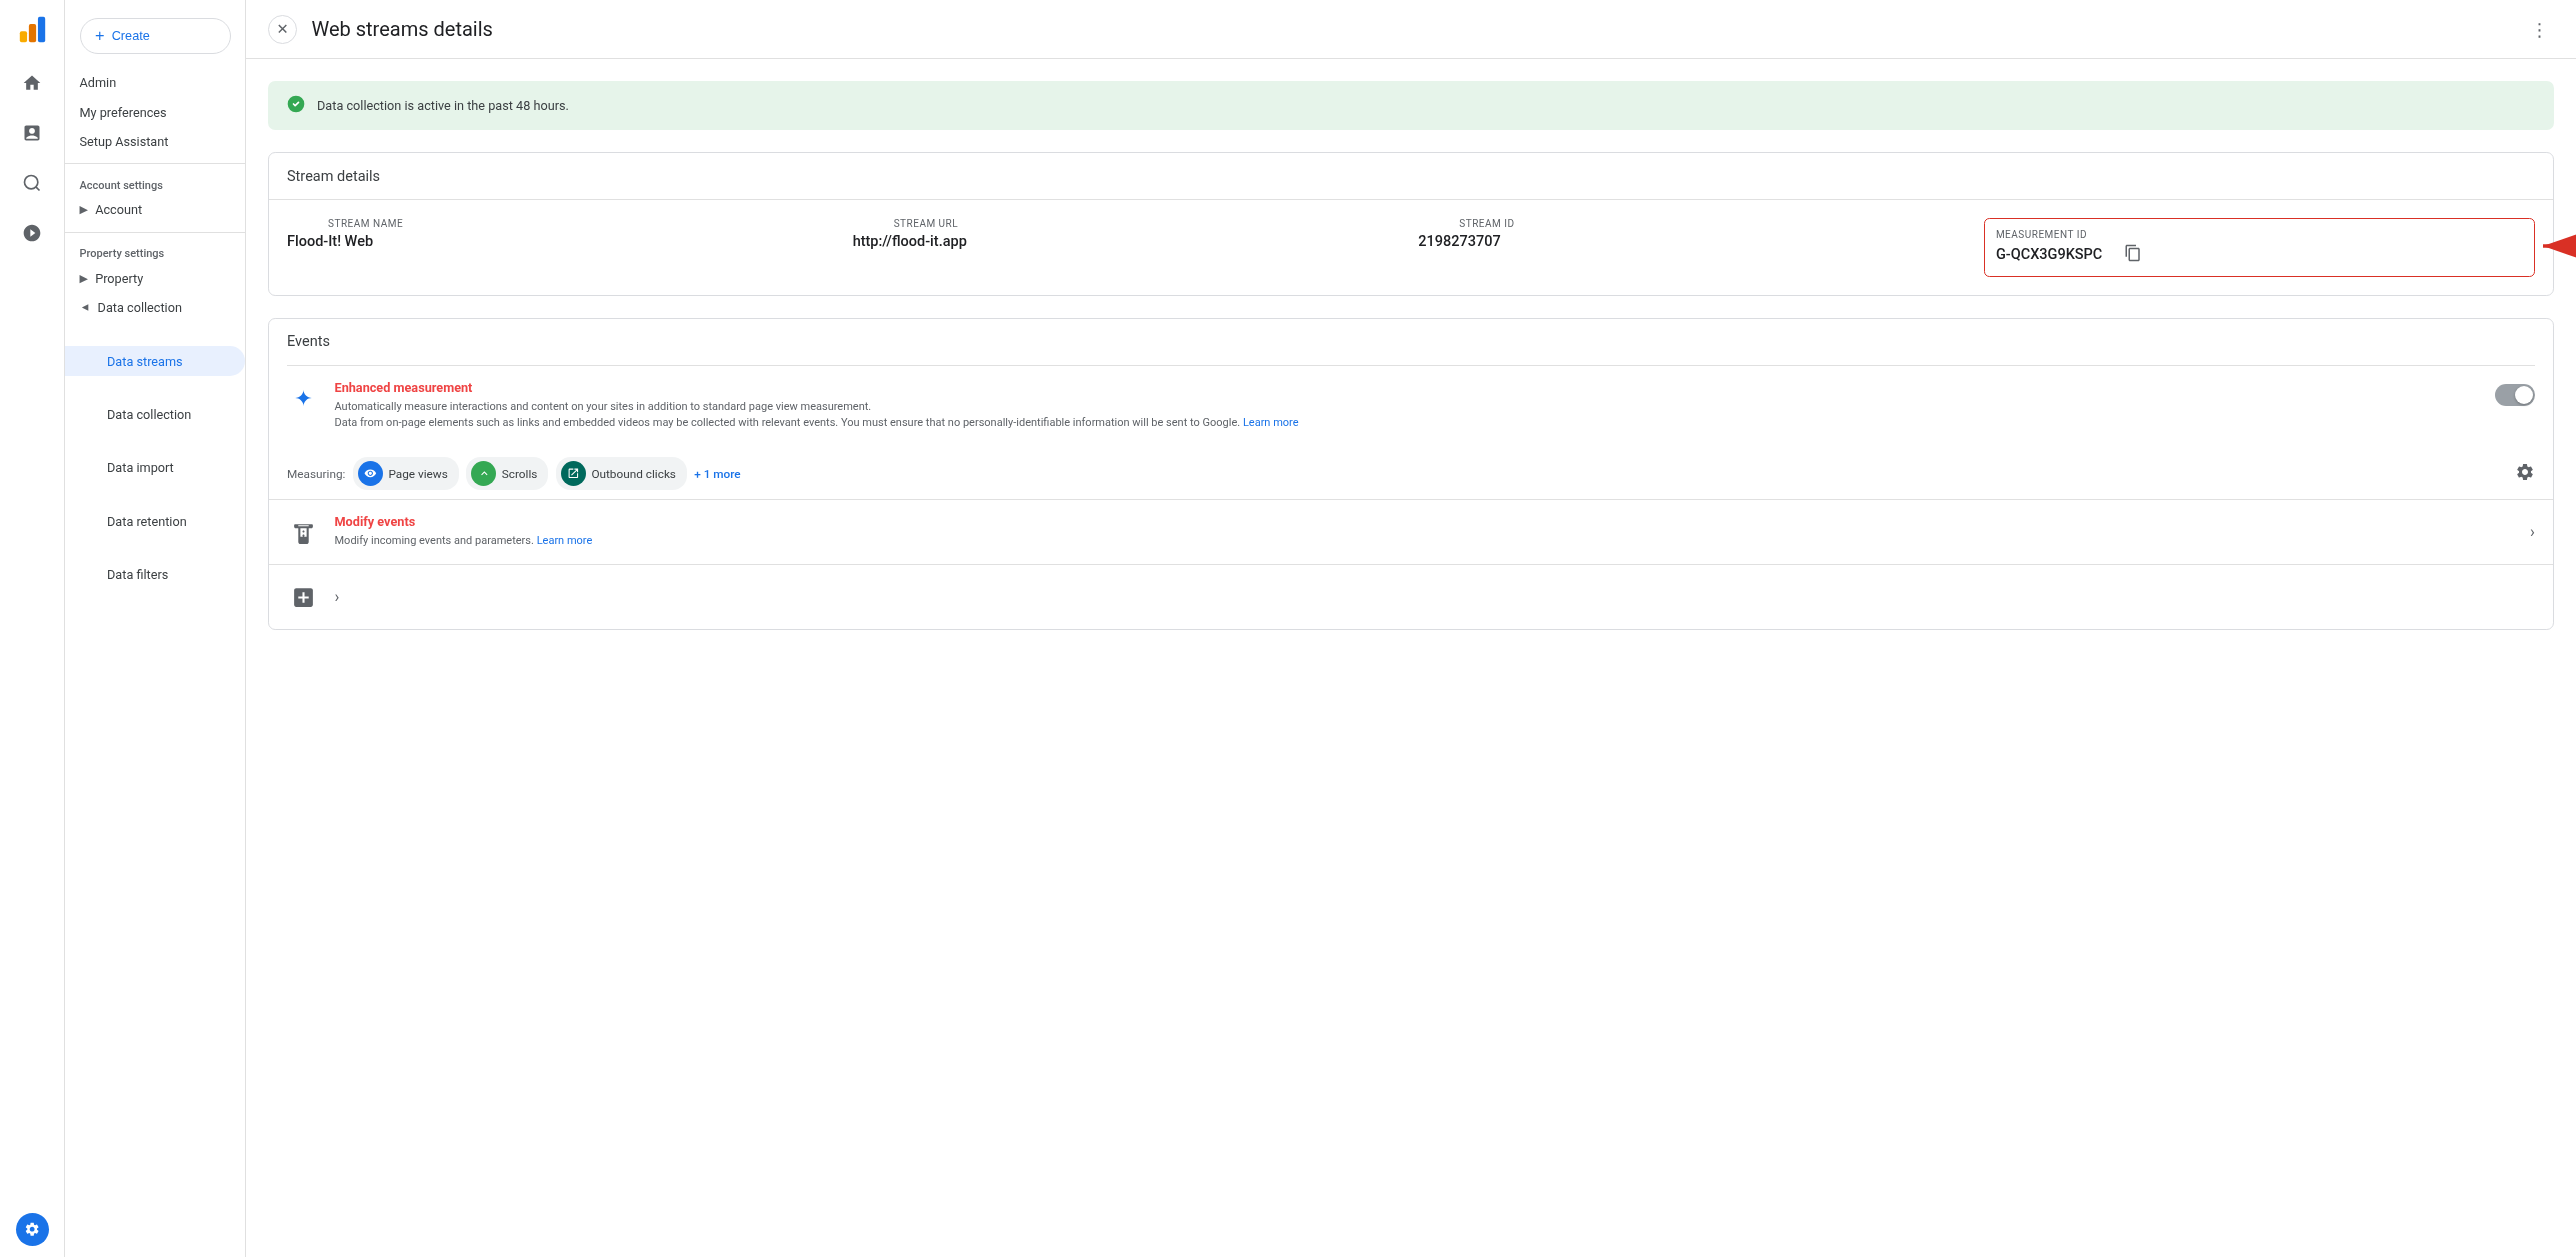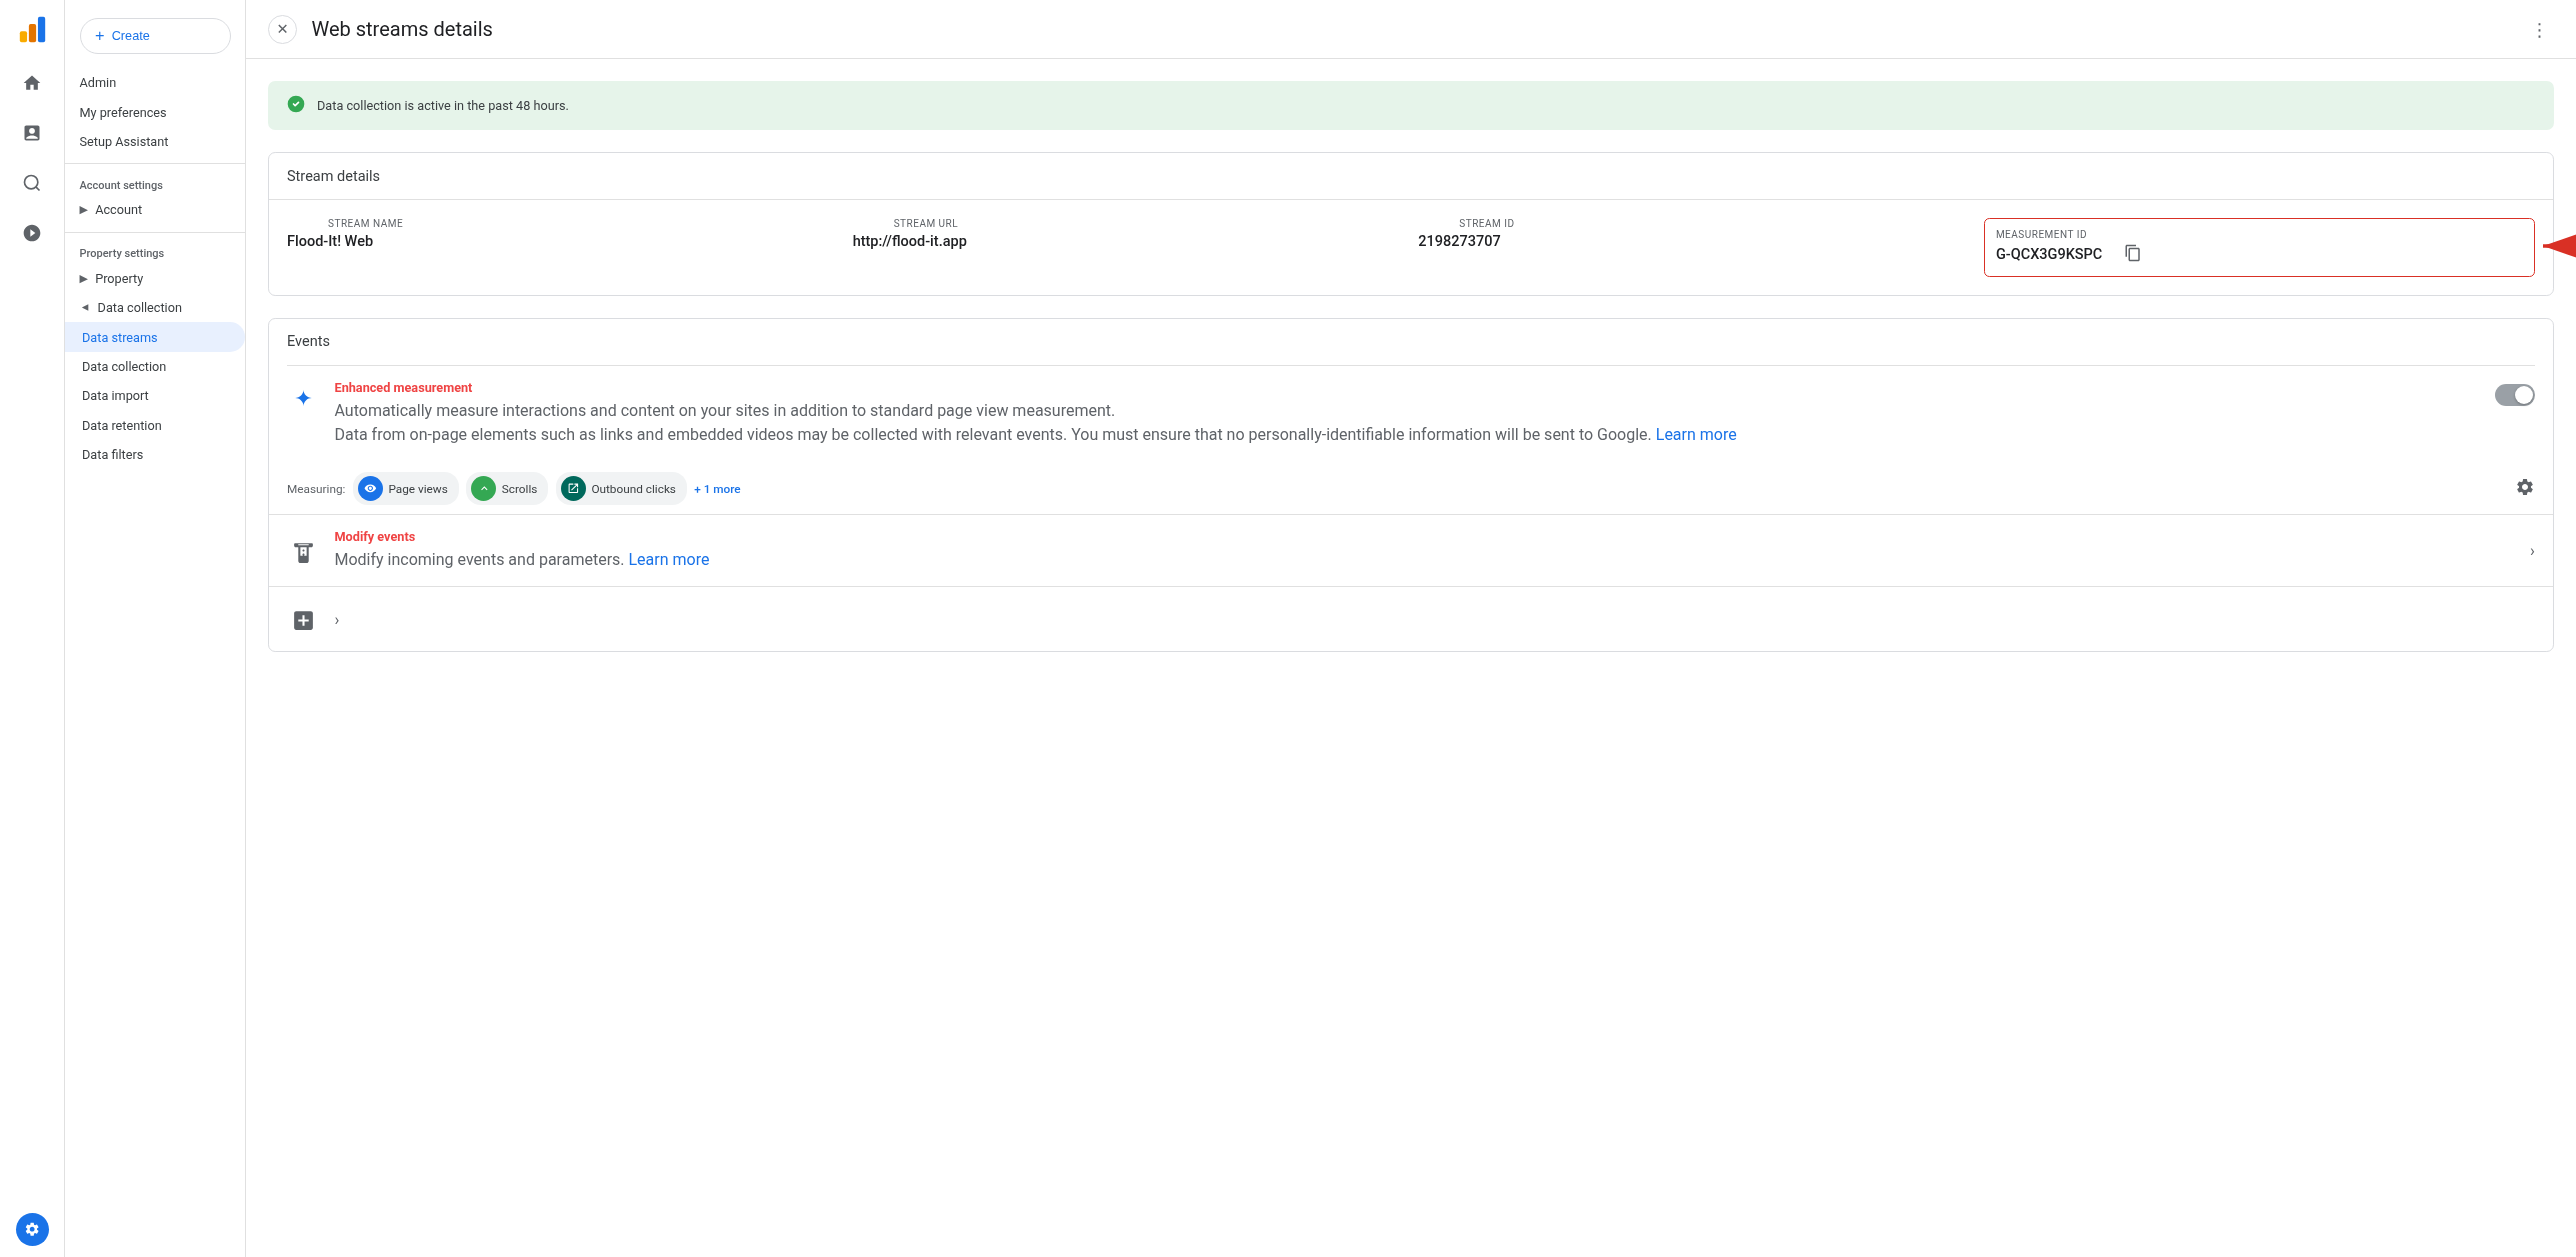--- a/index.html
+++ b/index.html
@@ -86,21 +86,21 @@
       display: flex;
       align-items: center;
       padding: 7.2px 14.5px;
       font-size: 12.7px;
       color: #3c4043;
       cursor: pointer;
       gap: 7.2px;
     }
     .sidebar .menu-item.active { background: #e8f0fe; color: #1a73e8; border-radius: 0 22px 22px 0; }
     .sidebar .menu-item .arrow { font-size: 11px; color: #5f6368; }
-    .sidebar .indent { padding-left: 17px; }
+    .sidebar .indent { padding-left: 42px; margin-top: 24px; }
     .sidebar .divider { height: 0.9px; background: #e0e0e0; margin: 7.2px 0; }
 
     
     .main {
       flex: 1;
       display: flex;
       flex-direction: column;
       overflow: hidden;
     }
     .panel {
@@ -257,21 +257,21 @@
       margin-top: 1.8px;
     }
     .event-body { flex: 1; }
     .event-title {
       font-size: 12.7px;
       font-weight: 700;
       color: #ef4444;
       margin-bottom: 3.6px;
     }
     .event-desc {
-      font-size: 16px;
+      font-size: 11px;
       color: #5f6368;
       line-height: 1.5;
     }
     .event-desc a { color: #1a73e8; text-decoration: none; }
     .toggle {
       width: 40px;
       height: 22px;
       border-radius: 11px;
       background: #9aa0a6;
       position: relative;

